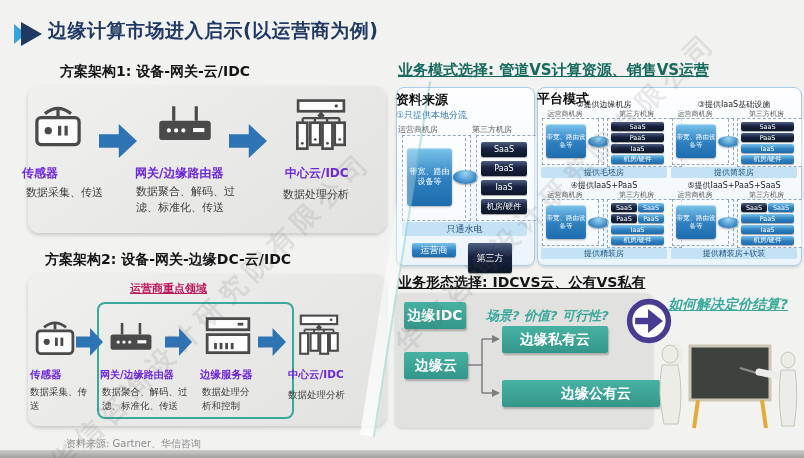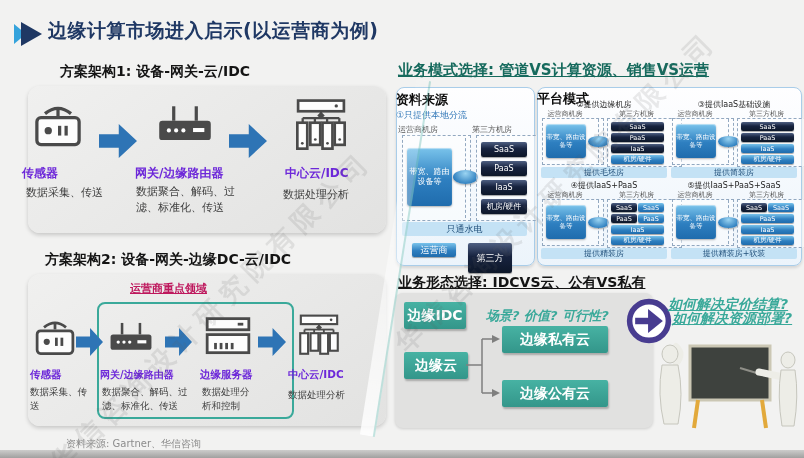--- a/index.html
+++ b/index.html
@@ -314,32 +314,31 @@
   <div class="abs teal-box" style="left:404px;top:352px;width:64px;height:27px;font-size:14px;">边缘云</div>
   <div class="abs quest" style="left:486px;top:307px;width:160px;font-size:13px;">场景? 价值? 可行性?</div>
   <div class="abs" style="left:466px;top:330px;">
     <svg width="36" height="72" viewBox="0 0 36 72">
       <path d="M0 35 H16 M16 9 V63 M16 9 H26 M16 63 H26" stroke="#7F7F7F" stroke-width="1.5" fill="none"></path>
       <polygon points="26,5 34,9 26,13" fill="#7F7F7F"></polygon>
       <polygon points="26,59 34,63 26,67" fill="#7F7F7F"></polygon>
     </svg>
   </div>
   <div class="abs teal-box" style="left:502px;top:326px;width:106px;height:27px;font-size:14px;">边缘私有云</div>
-  <div class="abs teal-box" style="left:502px;top:380px;width:106px;height:27px;font-size:14px;">边缘公有云</div>
+  <div class="abs teal-box" style="left:502px;top:380px;width:128px;height:27px;font-size:14px;padding-left:30px;">边缘公有云</div>
 
   <div class="abs" style="left:625px;top:297px;">
     <svg width="48" height="48" viewBox="0 0 52 52">
       <circle cx="26" cy="26" r="21" fill="#FFFFFF" stroke="#483C90" stroke-width="6"></circle>
       <rect x="11" y="22.5" width="16" height="7" fill="#483C90"></rect>
       <polygon points="25,13 41,26 25,39" fill="#483C90"></polygon>
     </svg>
   </div>
 
   <div class="abs callout" style="left:668px;top:296px;font-size:14px;">如何解决定价结算?</div>
-  <div class="abs callout" style="left:672px;top:310px;font-size:14px;">如何解决资源部署?</div>
 
   <div class="abs" style="left:652px;top:334px;">
     <svg width="150" height="98" viewBox="0 0 150 98">
       <rect x="38" y="12" width="80" height="54" fill="#3E423E" stroke="#CBC7B4" stroke-width="3"></rect>
       <line x1="46" y1="66" x2="42" y2="94" stroke="#E2A93B" stroke-width="4"></line>
       <line x1="110" y1="66" x2="114" y2="94" stroke="#E2A93B" stroke-width="4"></line>
       <path d="M24 30 Q33 20 24 12" stroke="#EDEDE7" stroke-width="6" fill="none" stroke-linecap="round"></path>
       <ellipse cx="18" cy="20" rx="8" ry="9" fill="#EDEDE7" stroke="#C6C6BD"></ellipse>
       <path d="M10 31 Q5 60 12 90 L26 90 Q32 60 26 31 Z" fill="#EDEDE7" stroke="#C6C6BD"></path>
       <line x1="108" y1="40" x2="88" y2="34" stroke="#8F8F88" stroke-width="2"></line>

